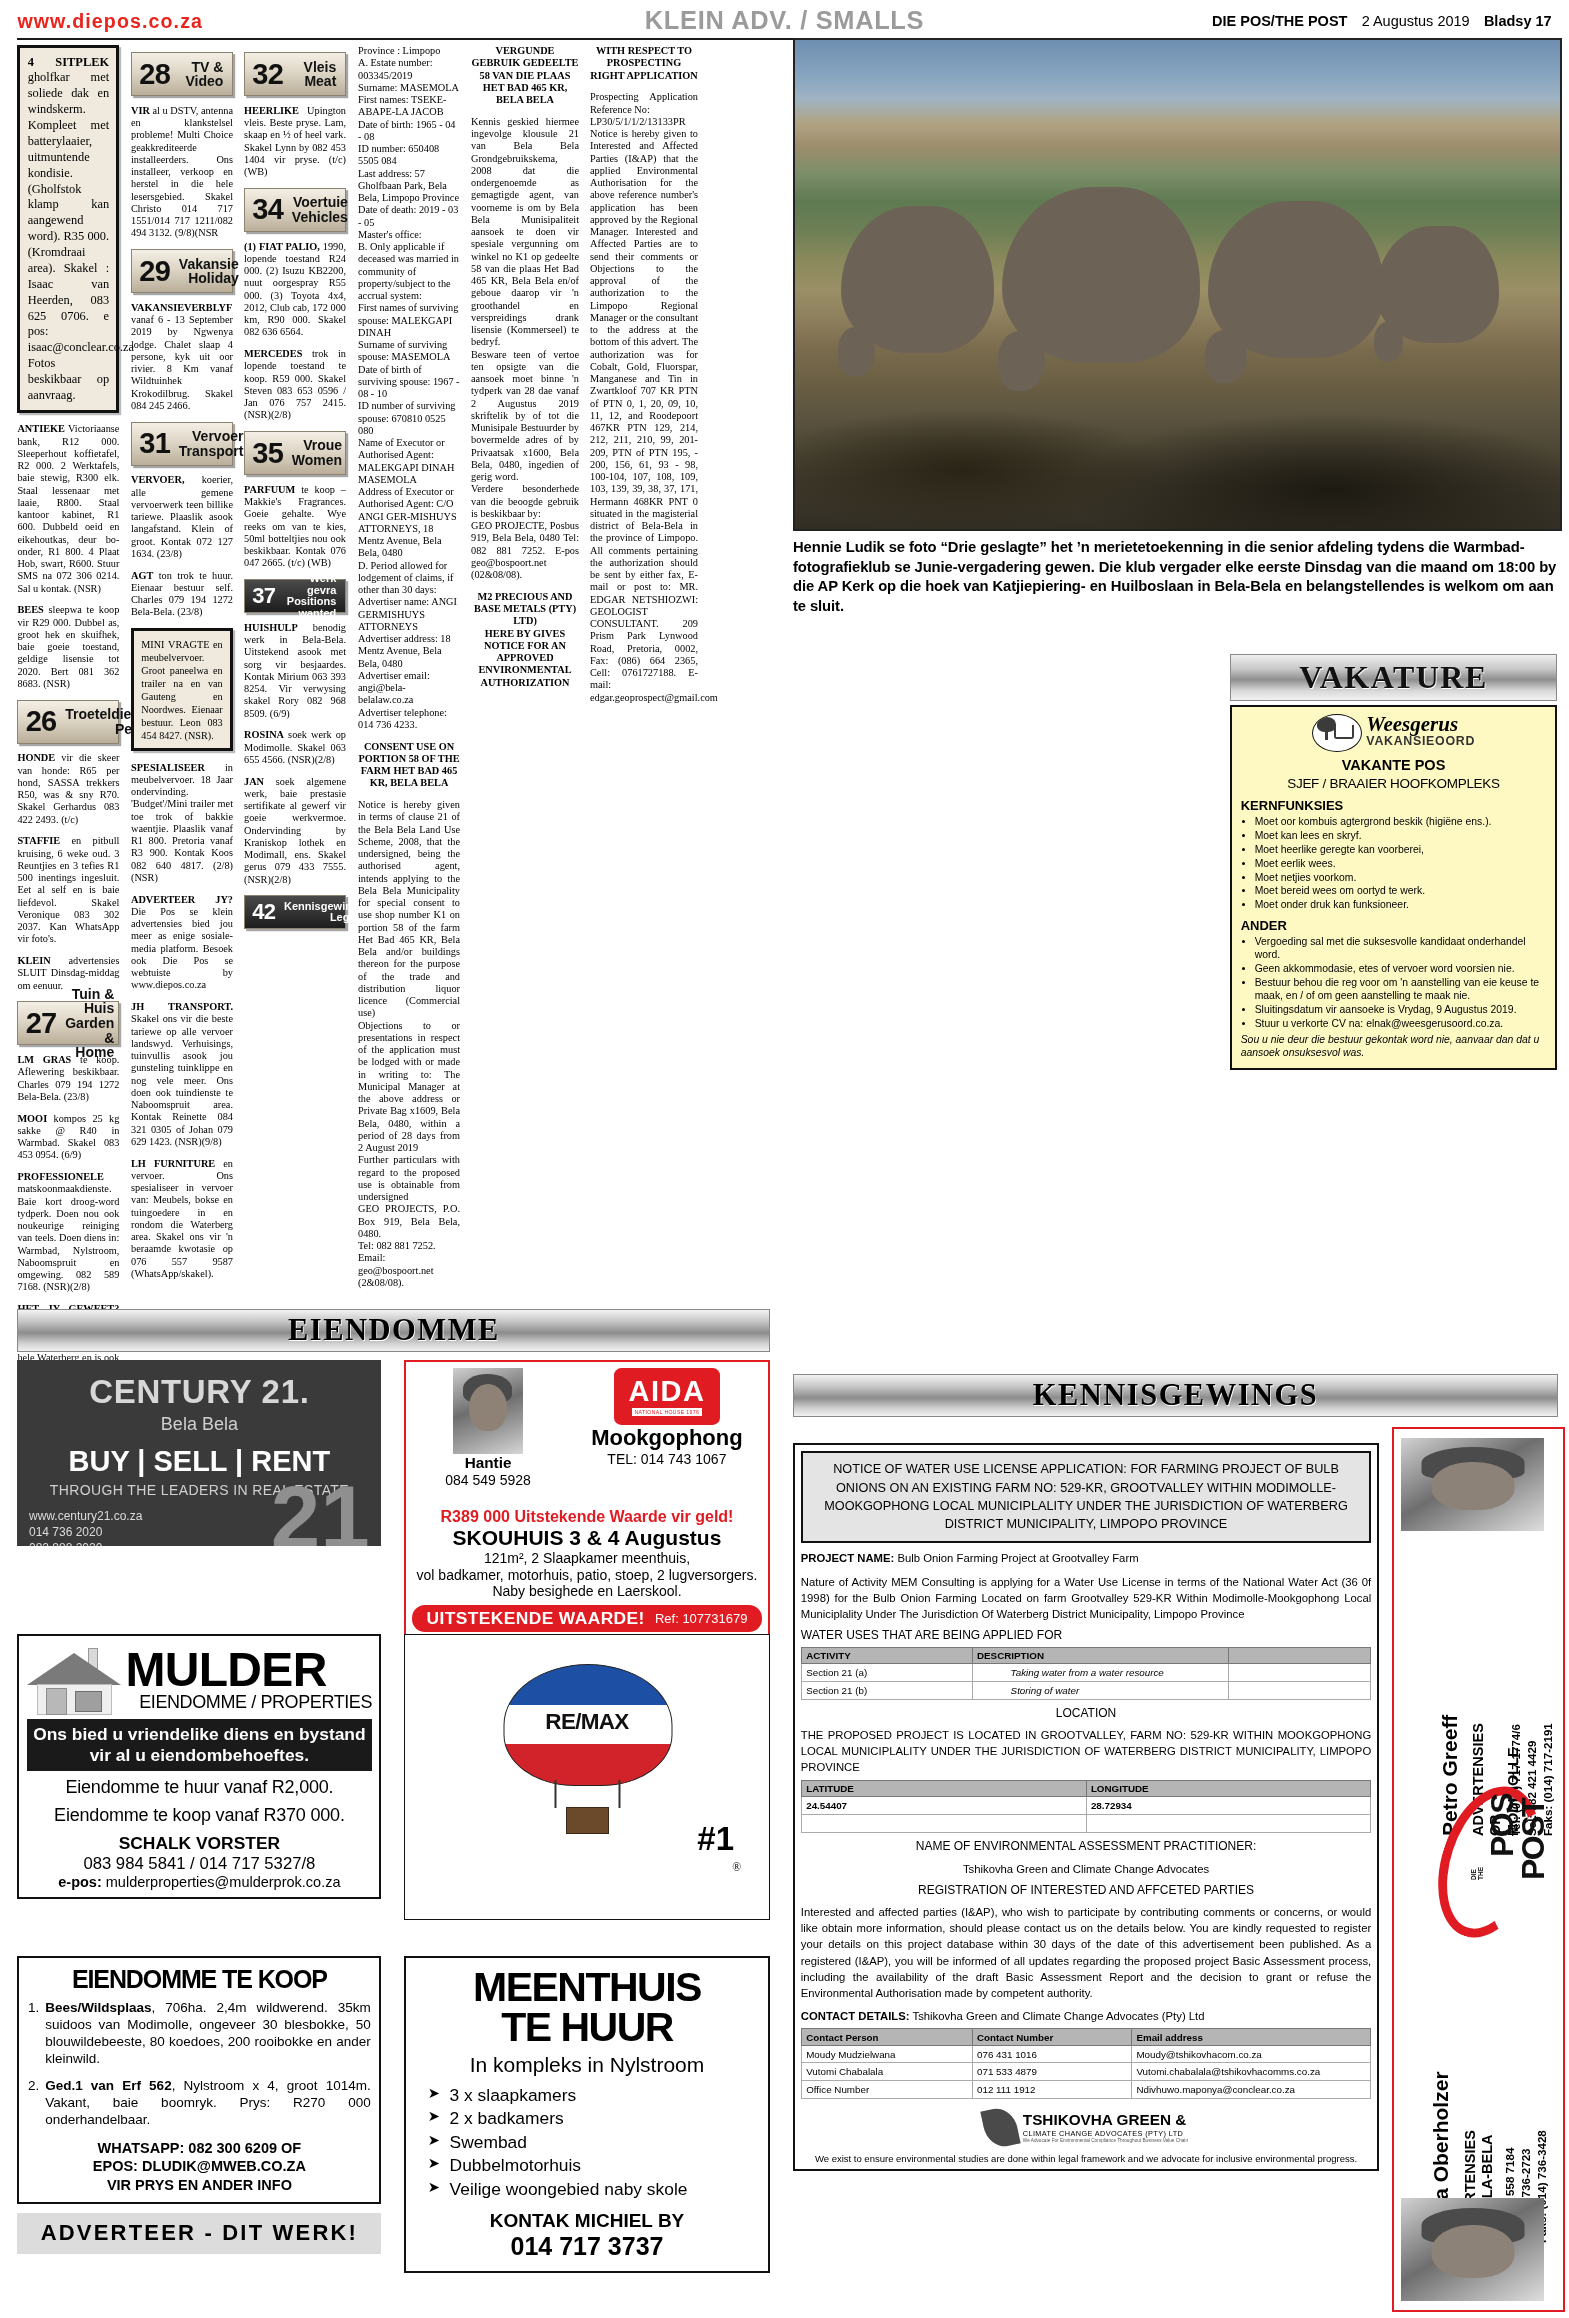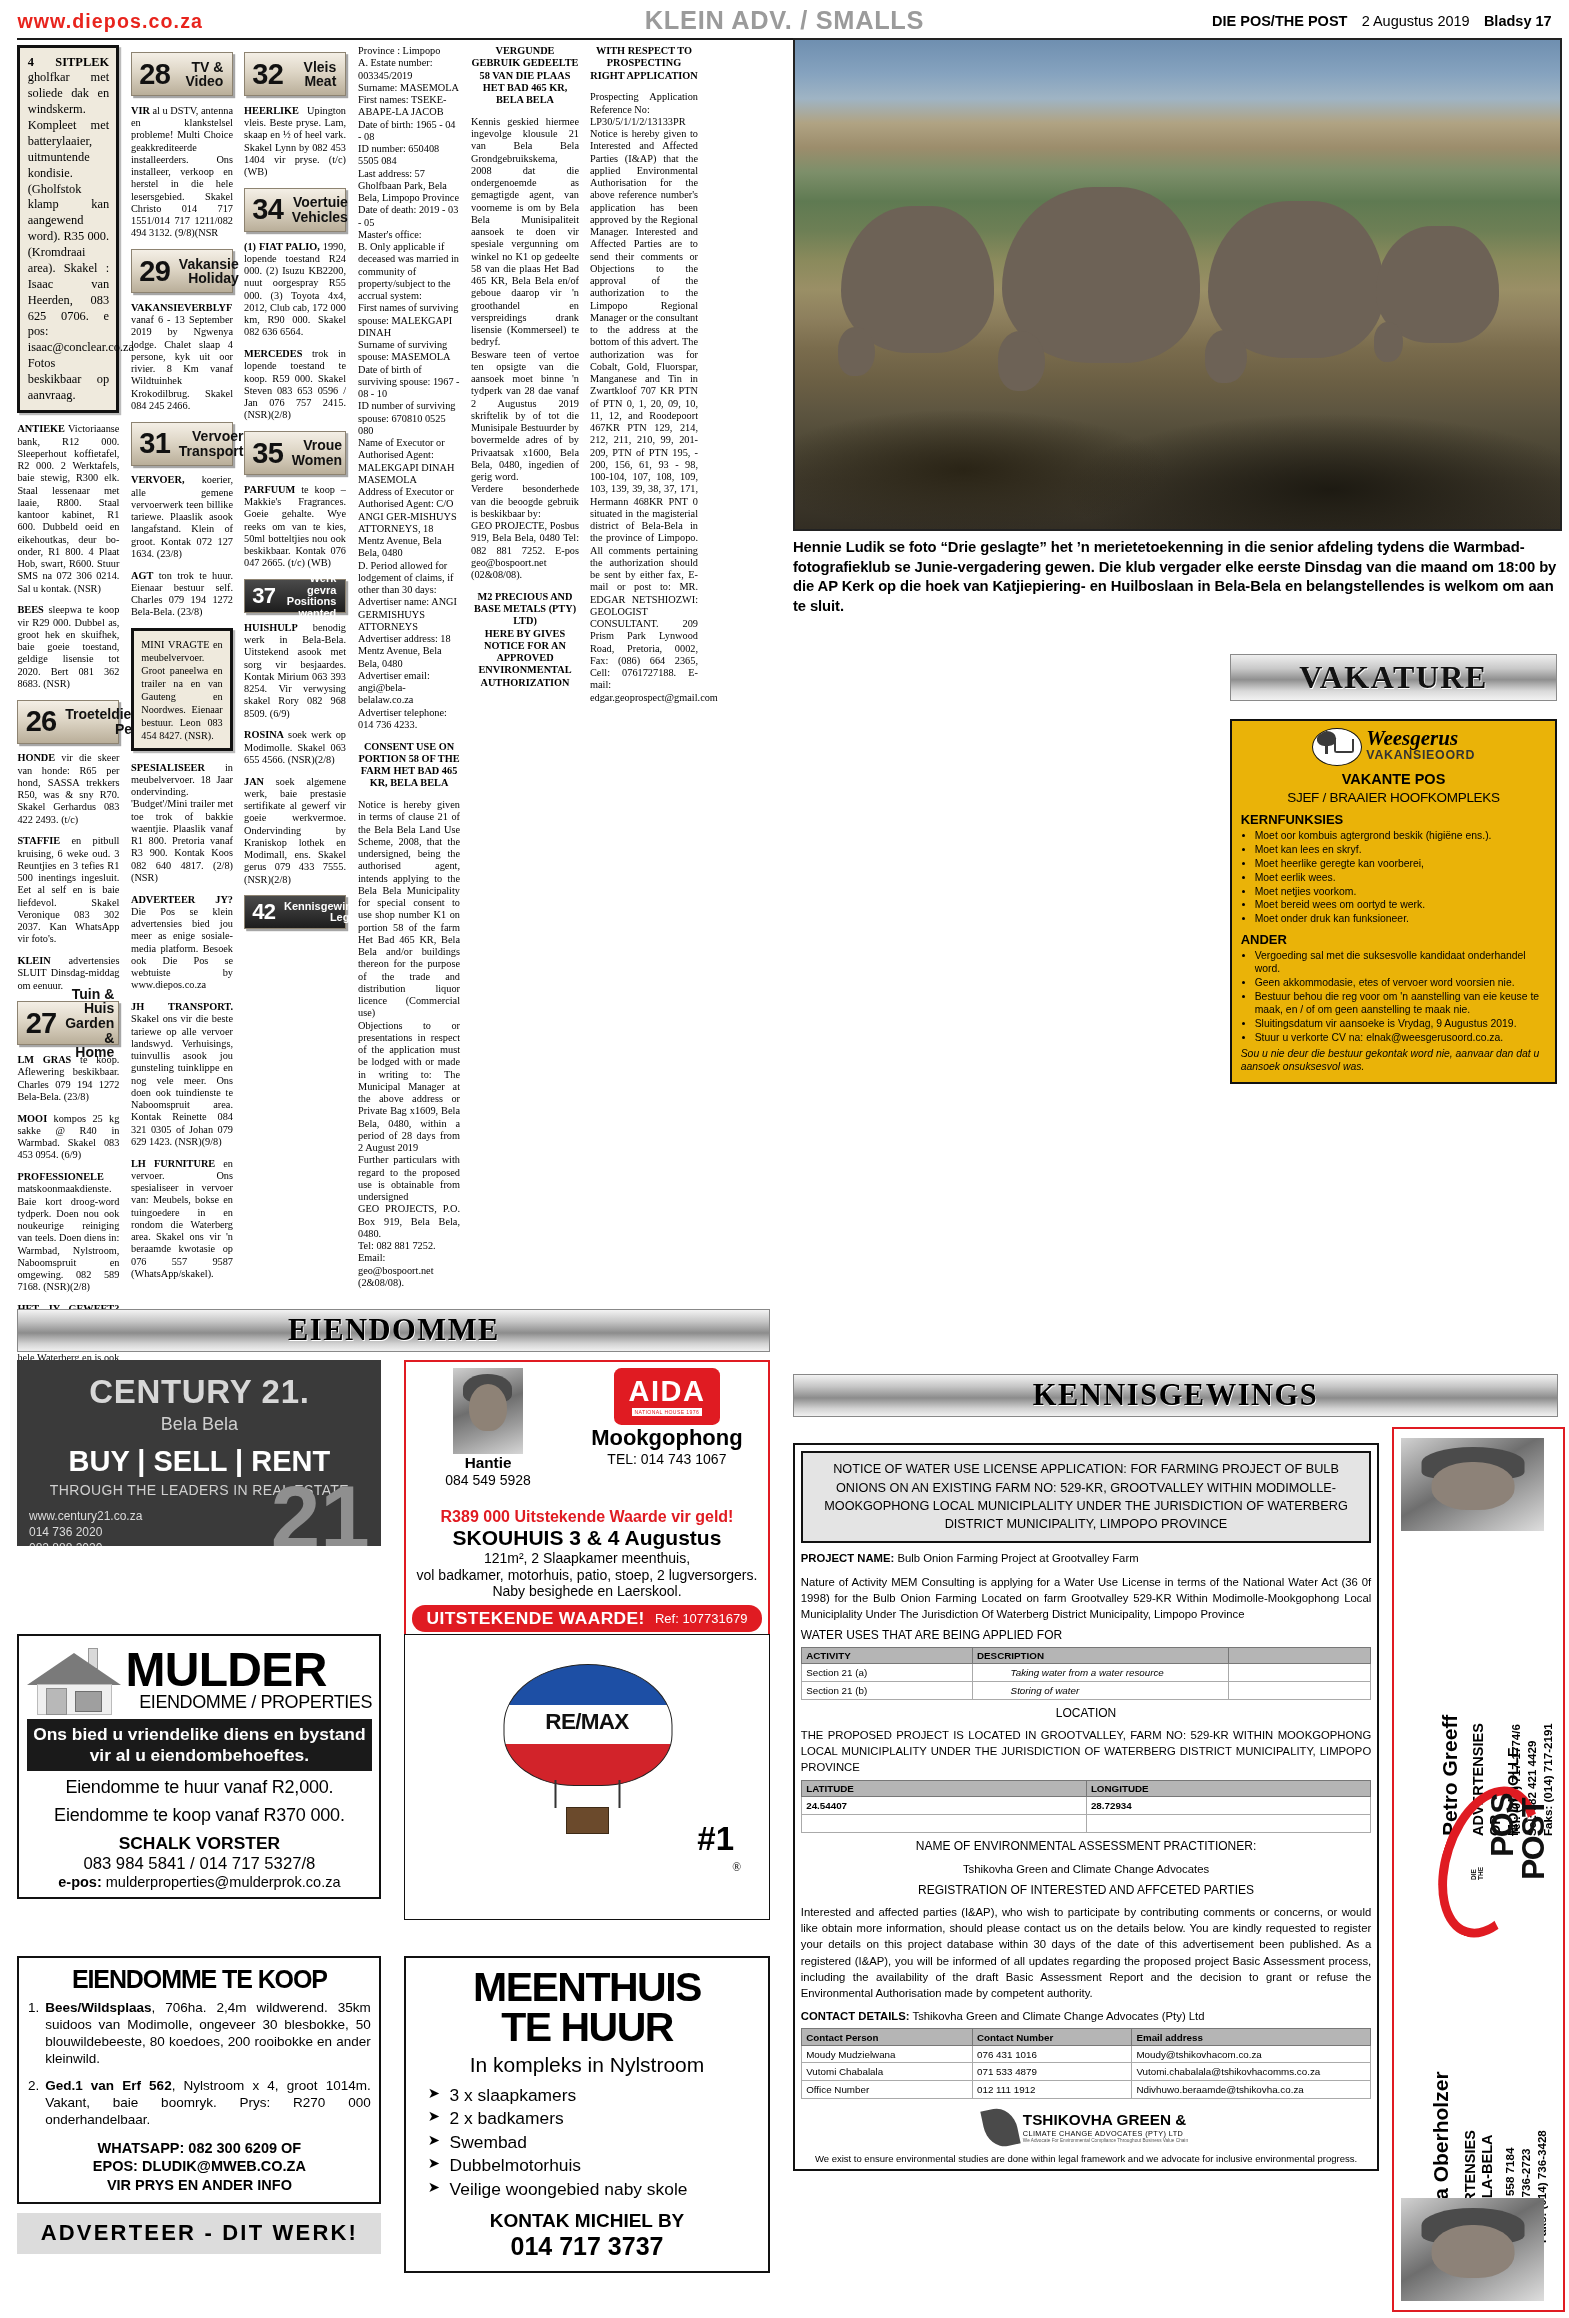--- a/index.html
+++ b/index.html
@@ -65,21 +65,21 @@
   .photo-caption{position:absolute;left:793px;top:538px;width:765px;
                  font-family:"Liberation Sans",sans-serif;font-weight:bold;
                  font-size:14.8px;line-height:1.33;letter-spacing:-0.1px;}
 
   
   .vak-banner{height:45px;display:flex;align-items:center;justify-content:center;
               background:linear-gradient(180deg,#efefef 0%,#c9c9c9 30%,#8f8f8f 55%,#d9d9d9 80%,#f2f2f2 100%);
               border:0.7px solid #8a8a8a;}
   .vak-banner span{font-family:"Liberation Serif",serif;font-weight:bold;font-size:32px;
                    letter-spacing:1.5px;color:#111;text-shadow:0.7px 0.7px 0 #fff;}
-  .vak-box{border:2.9px solid #111;padding:7.3px 8.7px 8.7px 8.7px;margin-top:18px;background:#eab308;}
+  .vak-box{border:2.9px solid #111;padding:7.3px 8.7px 8.7px 8.7px;margin-top:4px;background:#fef9c3;}
   .weesgerus-logo{display:flex;align-items:flex-start;gap:4.4px;justify-content:center;}
   .wg-oval{width:48px;height:36px;border:1.5px solid #111;border-radius:50%;position:relative;
            flex:0 0 auto;overflow:hidden;background:#fff;}
   .wg-oval .tree{position:absolute;left:4.4px;top:2.2px;width:19px;height:14.5px;background:#3b3b3b;
                  border-radius:50% 50% 40% 40%;}
   .wg-oval .trunk{position:absolute;left:12.4px;top:14.5px;width:2.9px;height:10.2px;background:#3b3b3b;}
   .wg-oval .chair{position:absolute;right:7.3px;top:10.2px;width:16px;height:11.6px;
                   border:2.2px solid #3b3b3b;border-top:none;border-radius:0 0 2.9px 2.9px;}
   .wg-name{font-family:"Liberation Serif",serif;font-weight:bold;font-style:italic;
            font-size:21px;line-height:.96;}
@@ -658,21 +658,21 @@
           <td>Moudy@tshikovhacom.co.za</td>
         </tr>
         <tr>
           <td>Vutomi Chabalala</td>
           <td>071 533 4879</td>
           <td>Vutomi.chabalala@tshikovhacomms.co.za</td>
         </tr>
         <tr>
           <td>Office Number</td>
           <td>012 111 1912</td>
-          <td>Ndivhuwo.beraamde@tshikovha.co.za</td>
+          <td>Ndivhuwo.maponya@conclear.co.za</td>
         </tr>
       </tbody>
         </table>
       <div class="tsh-logo">
         <div class="tsh-leaf"></div>
         <div class="tsh-txt">
           <b>TSHIKOVHA GREEN &amp;</b>
           <div class="s">CLIMATE CHANGE ADVOCATES (PTY) LTD</div>
           <div class="t">We Advocate For Environmental Compliance Throughout Business Value Chain</div>
         </div>

